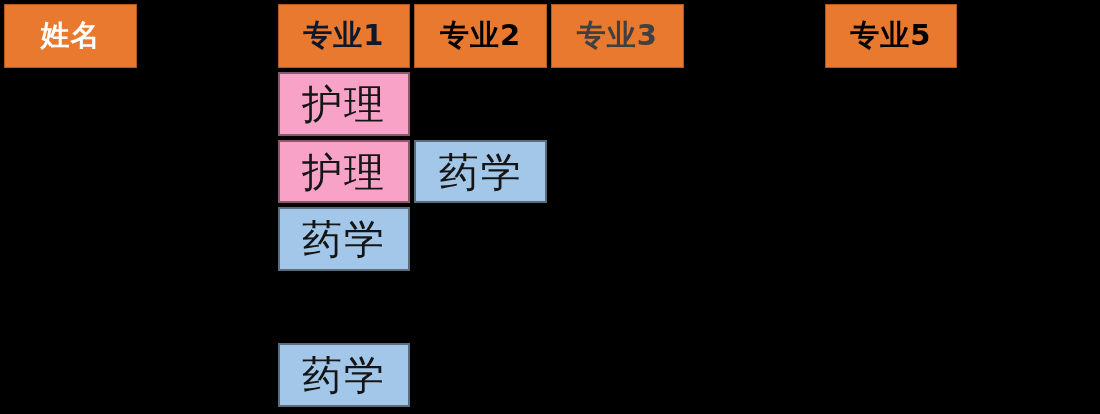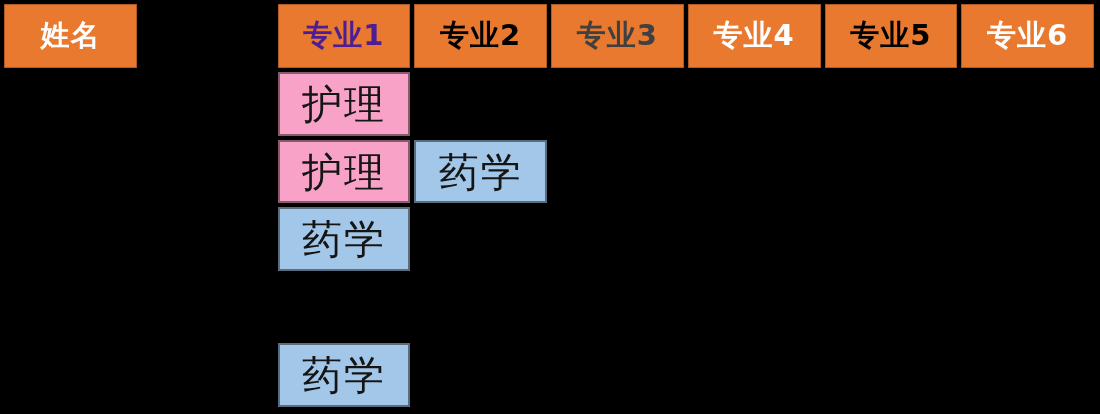--- a/index.html
+++ b/index.html
@@ -42,26 +42,24 @@
   .c1{grid-column:1}.c2{grid-column:2}.c3{grid-column:3}.c4{grid-column:4}
   .c5{grid-column:5}.c6{grid-column:6}.c7{grid-column:7}.c8{grid-column:8}
   .r1{grid-row:1}.r2{grid-row:2}.r3{grid-row:3}.r4{grid-row:4}.r6{grid-row:6}
 </style>
 </head>
 <body>
 
 <div class="canvas">
 
   <div class="cell hcell c1 r1" style="background-color: rgb(232, 121, 46); color: rgb(255, 255, 255);">姓名</div>
-  <div class="cell hcell c3 r1" style="background-color: rgb(232, 121, 46); color: #4c1d95;">专业1</div>
+  <div class="cell hcell c3 r1" style="background-color: rgb(232, 121, 46); color: #0f172a;">专业1</div>
   <div class="cell hcell c4 r1" style="background-color: rgb(232, 121, 46); color: #000000;">专业2</div>
   <div class="cell hcell c5 r1" style="background-color: rgb(232, 121, 46); color: #404040;">专业3</div>
-  <div class="cell hcell c6 r1" style="background-color: rgb(232, 121, 46); color: rgb(255, 255, 255);">专业4</div>
   <div class="cell hcell c7 r1" style="background-color: rgb(232, 121, 46); color: #000000;">专业5</div>
-  <div class="cell hcell c8 r1" style="background-color: rgb(232, 121, 46); color: rgb(255, 255, 255);">专业6</div>
 
   <div class="cell bcell c3 r2" style="background-color: rgb(249, 162, 200); color: rgb(21, 21, 21);">护理</div>
   <div class="cell bcell c3 r3" style="background-color: rgb(249, 162, 200); color: rgb(21, 21, 21);">护理</div>
   <div class="cell bcell c4 r3" style="background-color: rgb(163, 199, 232); color: rgb(21, 21, 21);">药学</div>
   <div class="cell bcell c3 r4" style="background-color: rgb(163, 199, 232); color: rgb(21, 21, 21);">药学</div>
   <div class="cell bcell c3 r6" style="background-color: rgb(163, 199, 232); color: rgb(21, 21, 21);">药学</div>
 
 </div>
 
 </body></html>

